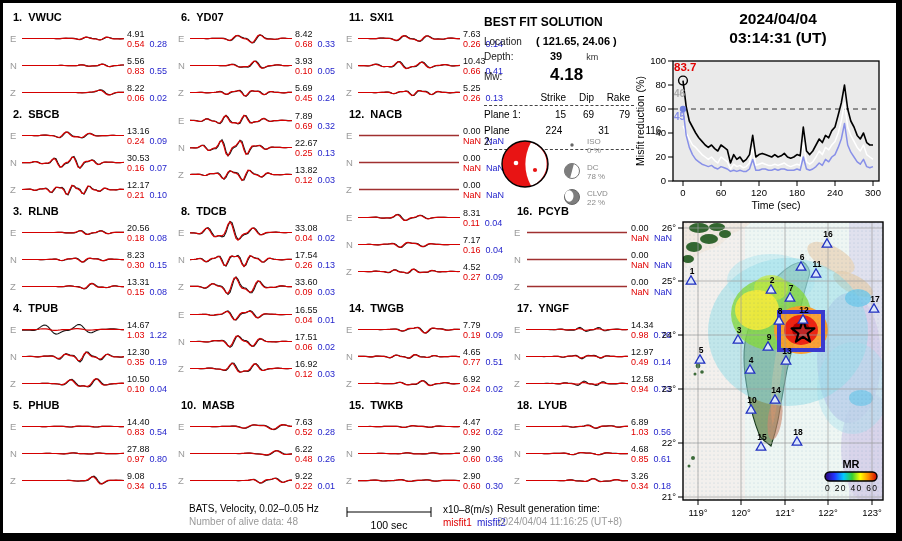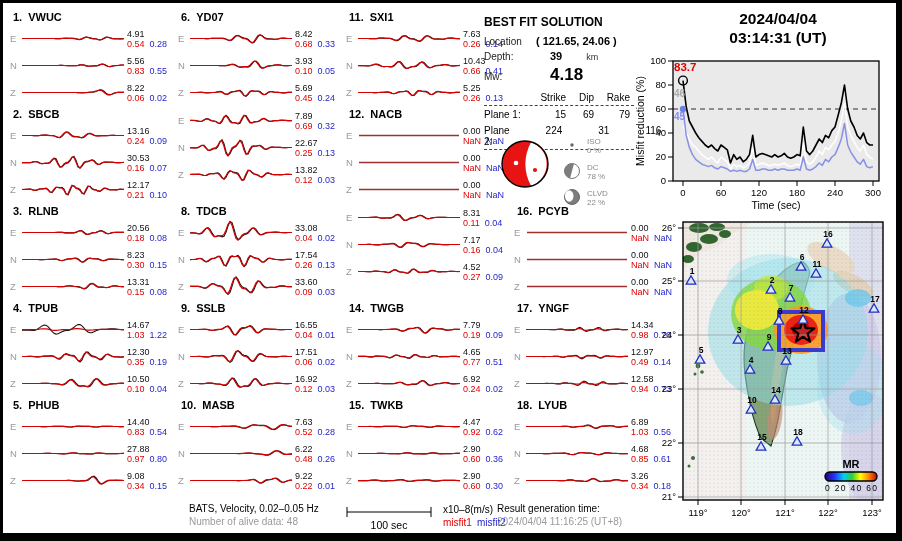--- a/index.html
+++ b/index.html
@@ -376,23 +376,20 @@
                 <path d="M1 13.3 L3 13.4 L5 13.4 L7 13.4 L9 13.4 L11 13.8 L13 14.5 L15 15.0 L17 14.7 L19 13.4 L21 11.7 L23 10.7 L25 11.1 L27 12.3 L29 13.2 L31 13.5 L33 14.3 L35 16.7 L37 19.7 L39 20.4 L41 16.9 L43 10.4 L45 5.1 L47 4.4 L49 8.1 L51 12.7 L53 15.2 L55 15.7 L57 16.2 L59 18.0 L61 19.4 L63 18.3 L65 14.2 L67 9.8 L69 7.7 L71 9.0 L73 11.9 L75 14.1 L77 14.8 L79 14.6 L81 14.3 L83 14.4 L85 14.3 L87 13.9 L89 13.3 L91 12.9 L93 12.9 L95 13.2 L97 13.5 L99 13.6 L101 13.6 L103 13.6" fill="none" stroke="#d40000" stroke-width="1.2"></path>
               </svg>
     <div class="vals">
       <div class="amp">33.60</div>
       <div class="mm"><span class="m1">0.09</span><span class="m2">0.03</span></div>
     </div>
   </div>
           </div>
   </div>
         <div class="sta">
-    <div class="sta-h">
-      <span class="s-num">9.</span><span class="s-code">SSLB</span>
-    </div>
     <div class="rows">
             <div class="wrow">
     <span class="comp">E</span>
     <svg class="tr" width="104" height="27" viewBox="0 0 104 27">
                 <path d="M1 13.5 L3 13.5 L5 13.5 L7 13.5 L9 13.5 L11 13.5 L13 13.4 L15 13.2 L17 13.2 L19 13.5 L21 14.0 L23 14.3 L25 14.3 L27 13.9 L29 13.6 L31 13.5 L33 13.2 L35 12.1 L37 10.5 L39 9.9 L41 11.5 L43 15.1 L45 18.4 L47 19.1 L49 17.0 L51 14.1 L53 12.5 L55 12.2 L57 11.8 L59 10.7 L61 9.7 L63 10.4 L65 12.9 L67 15.6 L69 16.8 L71 16.0 L73 14.4 L75 13.2 L77 12.9 L79 13.0 L81 13.2 L83 13.2 L85 13.2 L87 13.4 L89 13.5 L91 13.6 L93 13.6 L95 13.6 L97 13.5 L99 13.5 L101 13.5 L103 13.5" fill="none" stroke="#151515" stroke-width="1.1"></path>
                 <path d="M1 13.5 L3 13.5 L5 13.5 L7 13.5 L9 13.5 L11 13.4 L13 13.3 L15 13.3 L17 13.4 L19 13.7 L21 14.1 L23 14.3 L25 14.1 L27 13.7 L29 13.4 L31 13.3 L33 12.8 L35 11.7 L37 10.6 L39 10.7 L41 12.9 L43 16.5 L45 18.9 L47 18.4 L49 15.7 L51 12.9 L53 11.7 L55 11.7 L57 11.4 L59 10.5 L61 10.1 L63 11.5 L65 14.2 L67 16.4 L69 16.8 L71 15.5 L73 13.8 L75 12.9 L77 12.8 L79 13.0 L81 13.2 L83 13.2 L85 13.3 L87 13.4 L89 13.6 L91 13.7 L93 13.6 L95 13.5 L97 13.5 L99 13.5 L101 13.5 L103 13.5" fill="none" stroke="#d40000" stroke-width="1.2"></path>
               </svg>
     <div class="vals">
       <div class="amp">16.55</div>
       <div class="mm"><span class="m1">0.04</span><span class="m2">0.01</span></div>

